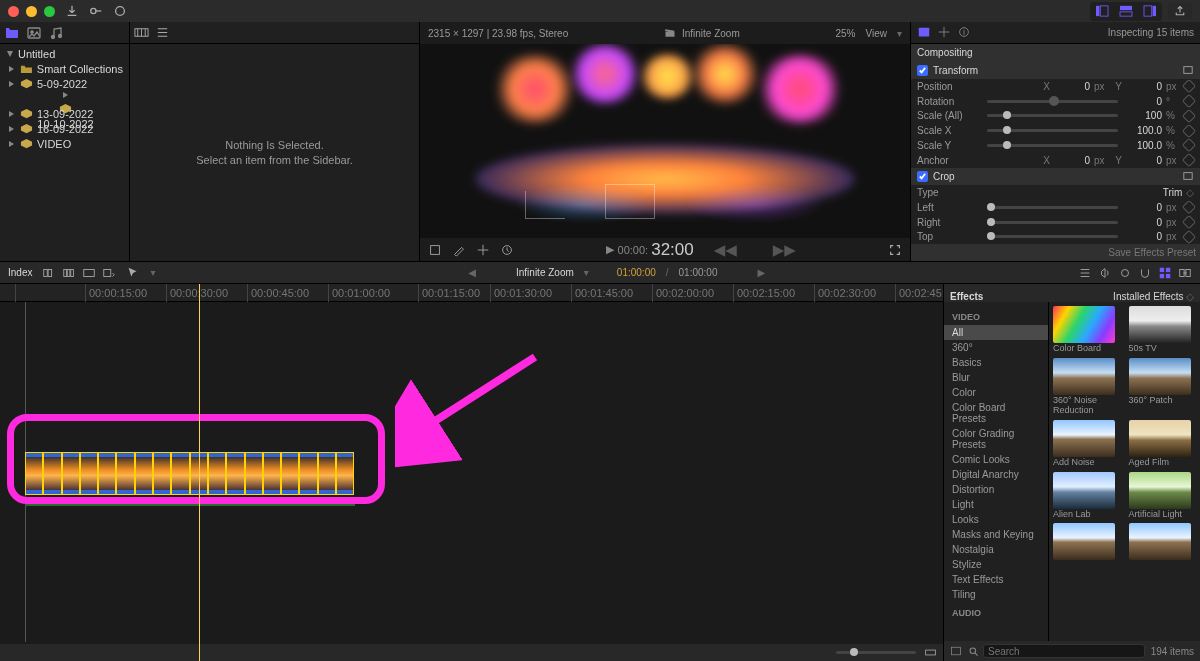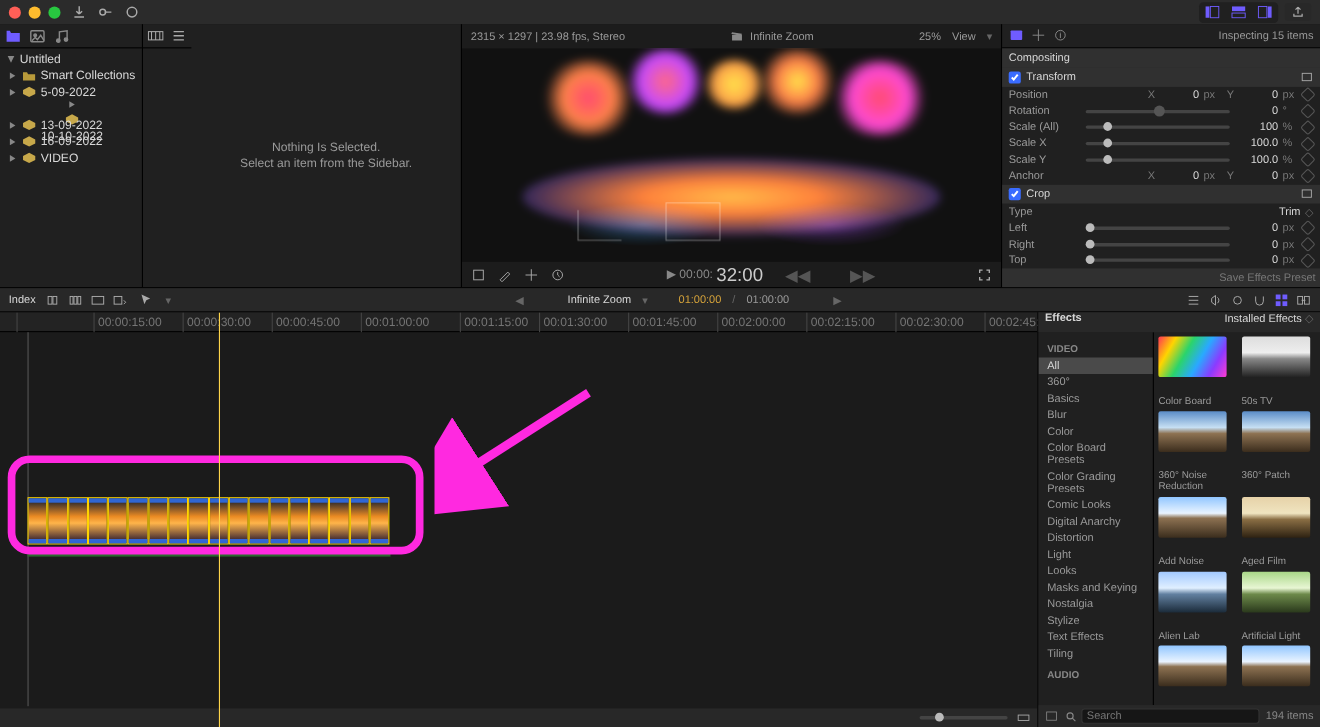--- a/index.html
+++ b/index.html
@@ -37,21 +37,21 @@
   .sidebar{width:130px;background:var(--bg1);border-right:1px solid #000;display:flex;flex-direction:column}
   .sidebar-hdr{height:22px;display:flex;align-items:center;gap:6px;padding:0 4px;border-bottom:1px solid #000}
   .sidebar-hdr .ico{width:16px;height:16px;color:var(--acc)}
   .sidebar-list{padding:2px 4px;flex:1;overflow:auto}
   .srow{display:flex;align-items:center;gap:4px;height:15px;padding:0 2px;color:var(--txt);cursor:pointer}
   .tri{width:8px;height:8px;color:#888}
   .folder{width:13px;height:11px}
   .srow .lbl{white-space:nowrap}
 
   
-  .browser{width:290px;background:var(--bg1);display:flex;border-right:1px solid #000}
+  .browser{width:290px;background:var(--bg1);display:flex;flex-direction:column;border-right:1px solid #000}
   .browser-hdr{height:22px;border-bottom:1px solid #000;display:flex;align-items:center;gap:6px;padding:0 4px;color:#aaa}
   .browser-hdr .ico{width:15px;height:15px}
   .browser-msg{flex:1;display:flex;align-items:center;justify-content:center;flex-direction:column;color:var(--txt-dim);gap:3px}
 
   
   .viewer{flex:1;background:#1c1c1c;display:flex;flex-direction:column}
   .viewer-hdr{height:22px;display:flex;align-items:center;padding:0 8px;color:var(--txt-dim);font-size:10px;justify-content:space-between}
   .viewer-hdr .mid{display:flex;align-items:center;gap:6px}
   .viewer-hdr .rt{display:flex;align-items:center;gap:10px}
   .viewer-canvas{flex:1;display:flex;align-items:center;justify-content:center;background:#111;position:relative;overflow:hidden}
@@ -104,28 +104,28 @@
   .clips{position:absolute;left:25px;top:150px;height:45px;display:flex}
   .clip{width:18.3px;height:43px;border:1px solid #ffd400;background:linear-gradient(180deg,#06152f 0%,#e98a23 40%,#ffb44a 55%,#1a0d2e 100%);position:relative}
   .clip .ctop{position:absolute;top:0;left:0;right:0;height:4px;background:rgba(50,110,230,.9)}
   .clip .cbot{position:absolute;bottom:0;left:0;right:0;height:4px;background:rgba(50,110,230,.9)}
   .audio-strip{position:absolute;left:0;right:0;bottom:12px;height:6px;background:#2a6b2f}
   .highlight-box{position:absolute;left:7px;top:130px;width:378px;height:90px;border:7px solid #ff29e0;border-radius:20px;pointer-events:none}
   .arrow{position:absolute;left:395px;top:65px;pointer-events:none}
 
   
   .effects{width:257px;background:var(--bg1);border-left:1px solid #000;display:flex;flex-direction:column}
-  .fx-hdr{height:18px;background:var(--bg2);display:flex;align-items:flex-start;justify-content:space-between;padding:0 6px;font-size:10px}
+  .fx-hdr{height:18px;background:var(--bg2);display:flex;align-items:flex-end;justify-content:space-between;padding:0 6px;font-size:10px}
   .fx-body{flex:1;display:flex;overflow:hidden}
   .fx-cats{width:105px;background:var(--bg1);border-right:1px solid #000;overflow:auto;padding:4px 0}
   .fx-cat-hdr{color:#888;font-size:9px;padding:6px 8px 3px;font-weight:600}
   .fx-cat{font-size:10px;color:var(--txt-dim);padding:2px 8px;cursor:pointer}
   .fx-cat.sel{background:var(--sel);color:var(--txt)}
   .fx-grid{flex:1;overflow:auto;padding:4px;display:grid;grid-template-columns:1fr 1fr;gap:4px 8px;align-content:start}
-  .fx-item{display:flex;flex-direction:column;gap:17px}
+  .fx-item{display:flex;flex-direction:column;gap:1px}
   .fx-thumb{width:62px;height:37px;border-radius:2px}
   .fx-lbl{font-size:9px;color:var(--txt-dim);max-width:62px;line-height:1.1}
   .fx-foot{height:20px;background:var(--bg2);display:flex;align-items:center;padding:0 6px;gap:6px;font-size:10px;color:#888;justify-content:space-between}
   .search{flex:1;display:flex;align-items:center;gap:4px}
   .search input{flex:1;background:#161616;border:1px solid #333;border-radius:3px;height:14px;color:var(--txt);font-size:10px;padding:0 4px}
 
   
   .t-rainbow{background:linear-gradient(120deg,#ff3355 0%,#ffd400 20%,#2bd46b 40%,#29a9ff 60%,#8a3bff 80%,#ff3bd1 100%)}
   .t-bw{background:linear-gradient(180deg,#ddd 0%,#eee 40%,#888 55%,#222 100%)}
   .t-mountain{background:linear-gradient(180deg,#91c6ff 0%,#eaf4ff 40%,#8d7252 52%,#3b2d1d 100%)}

